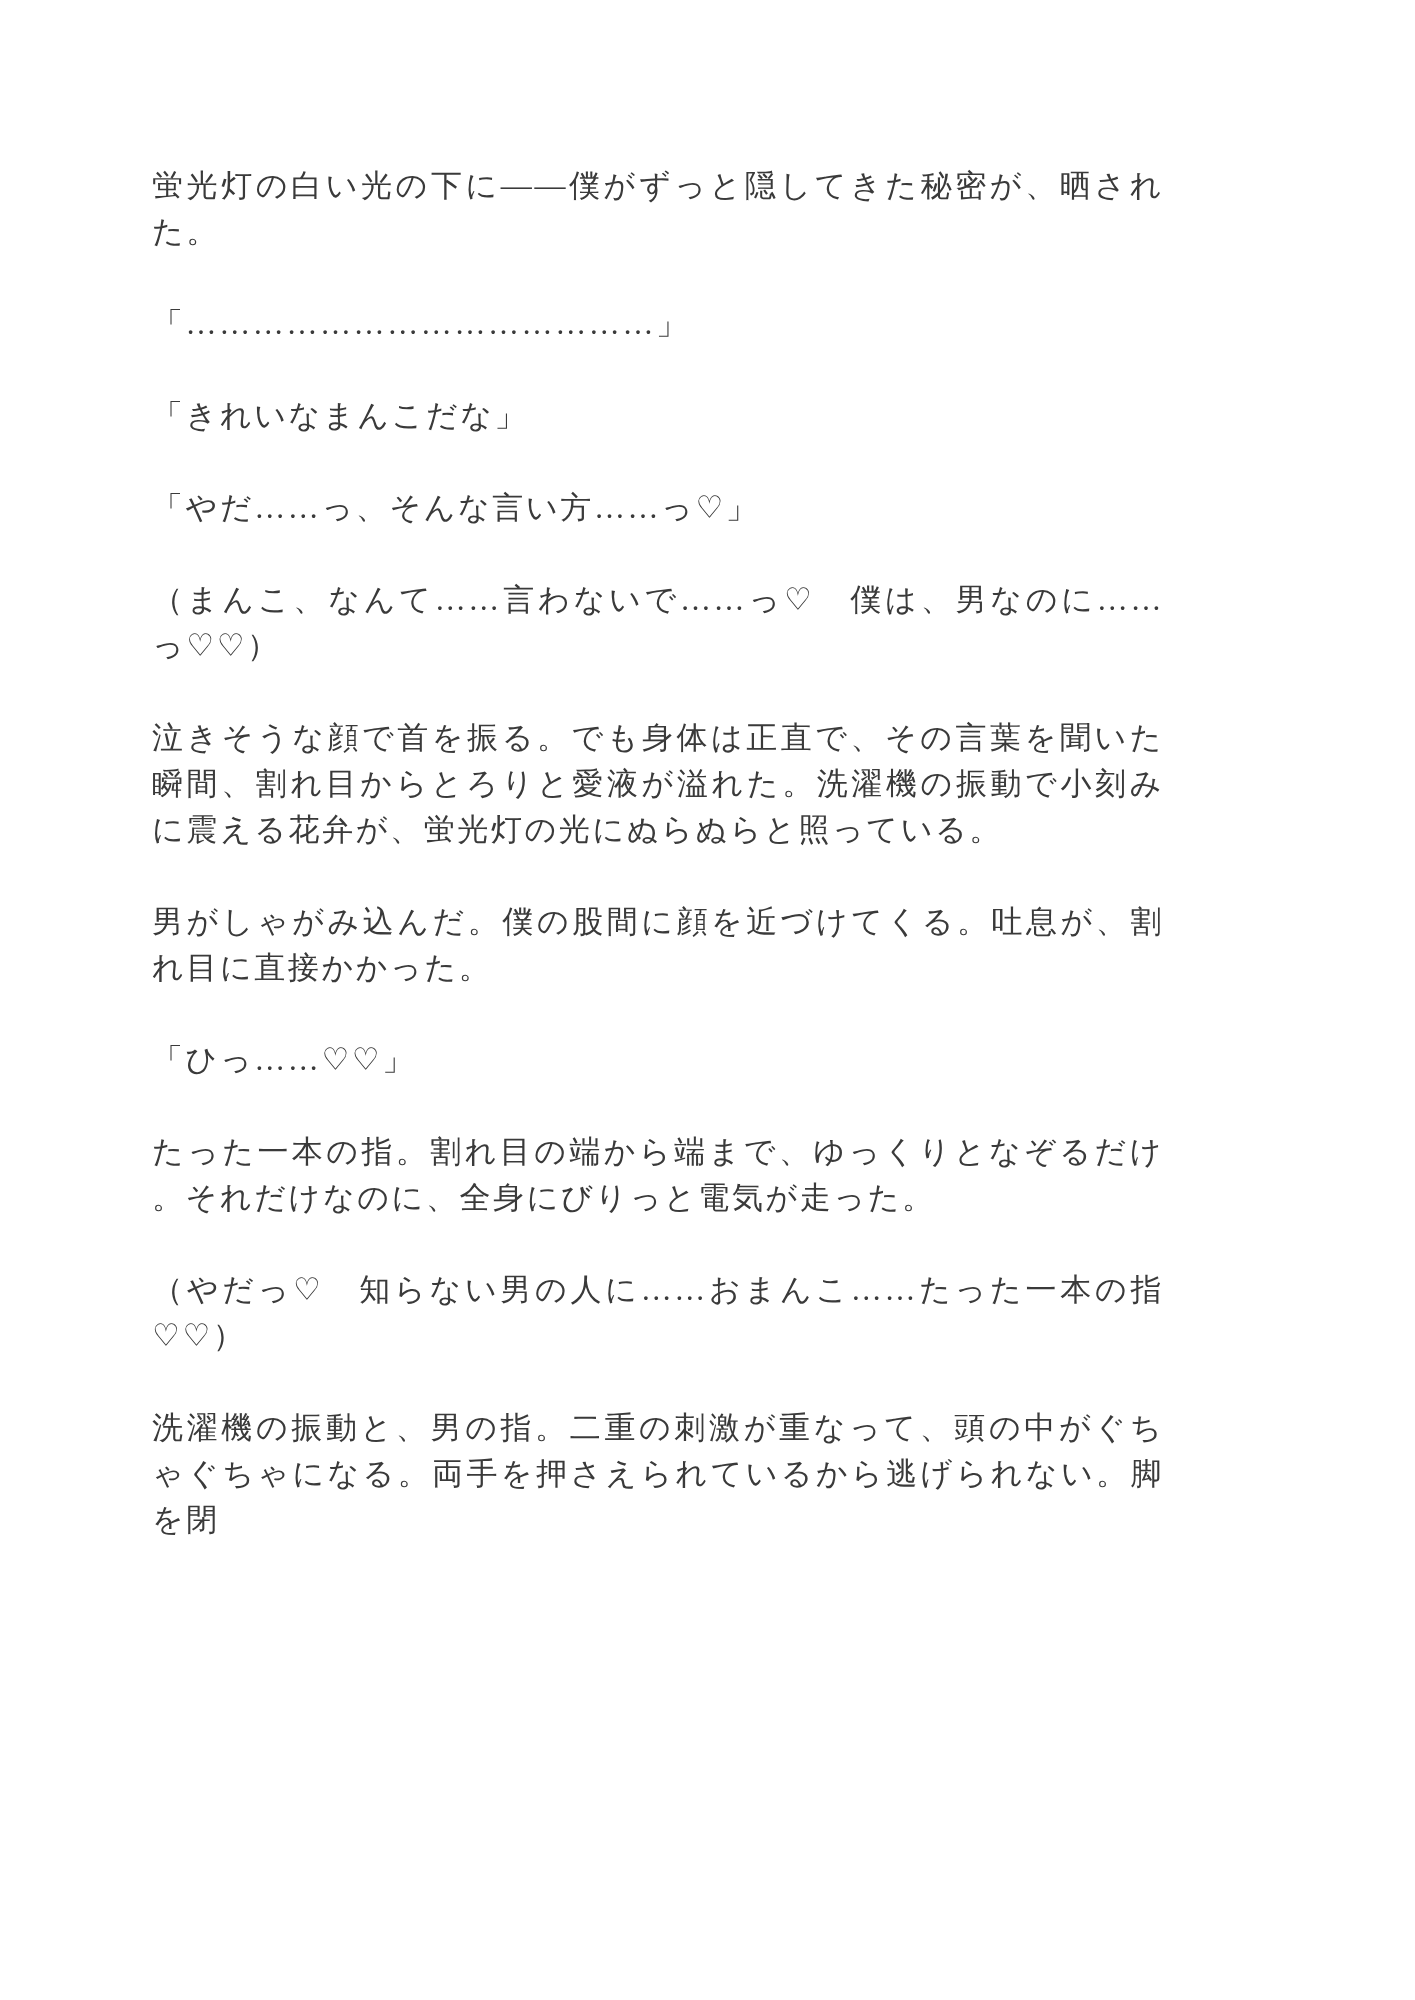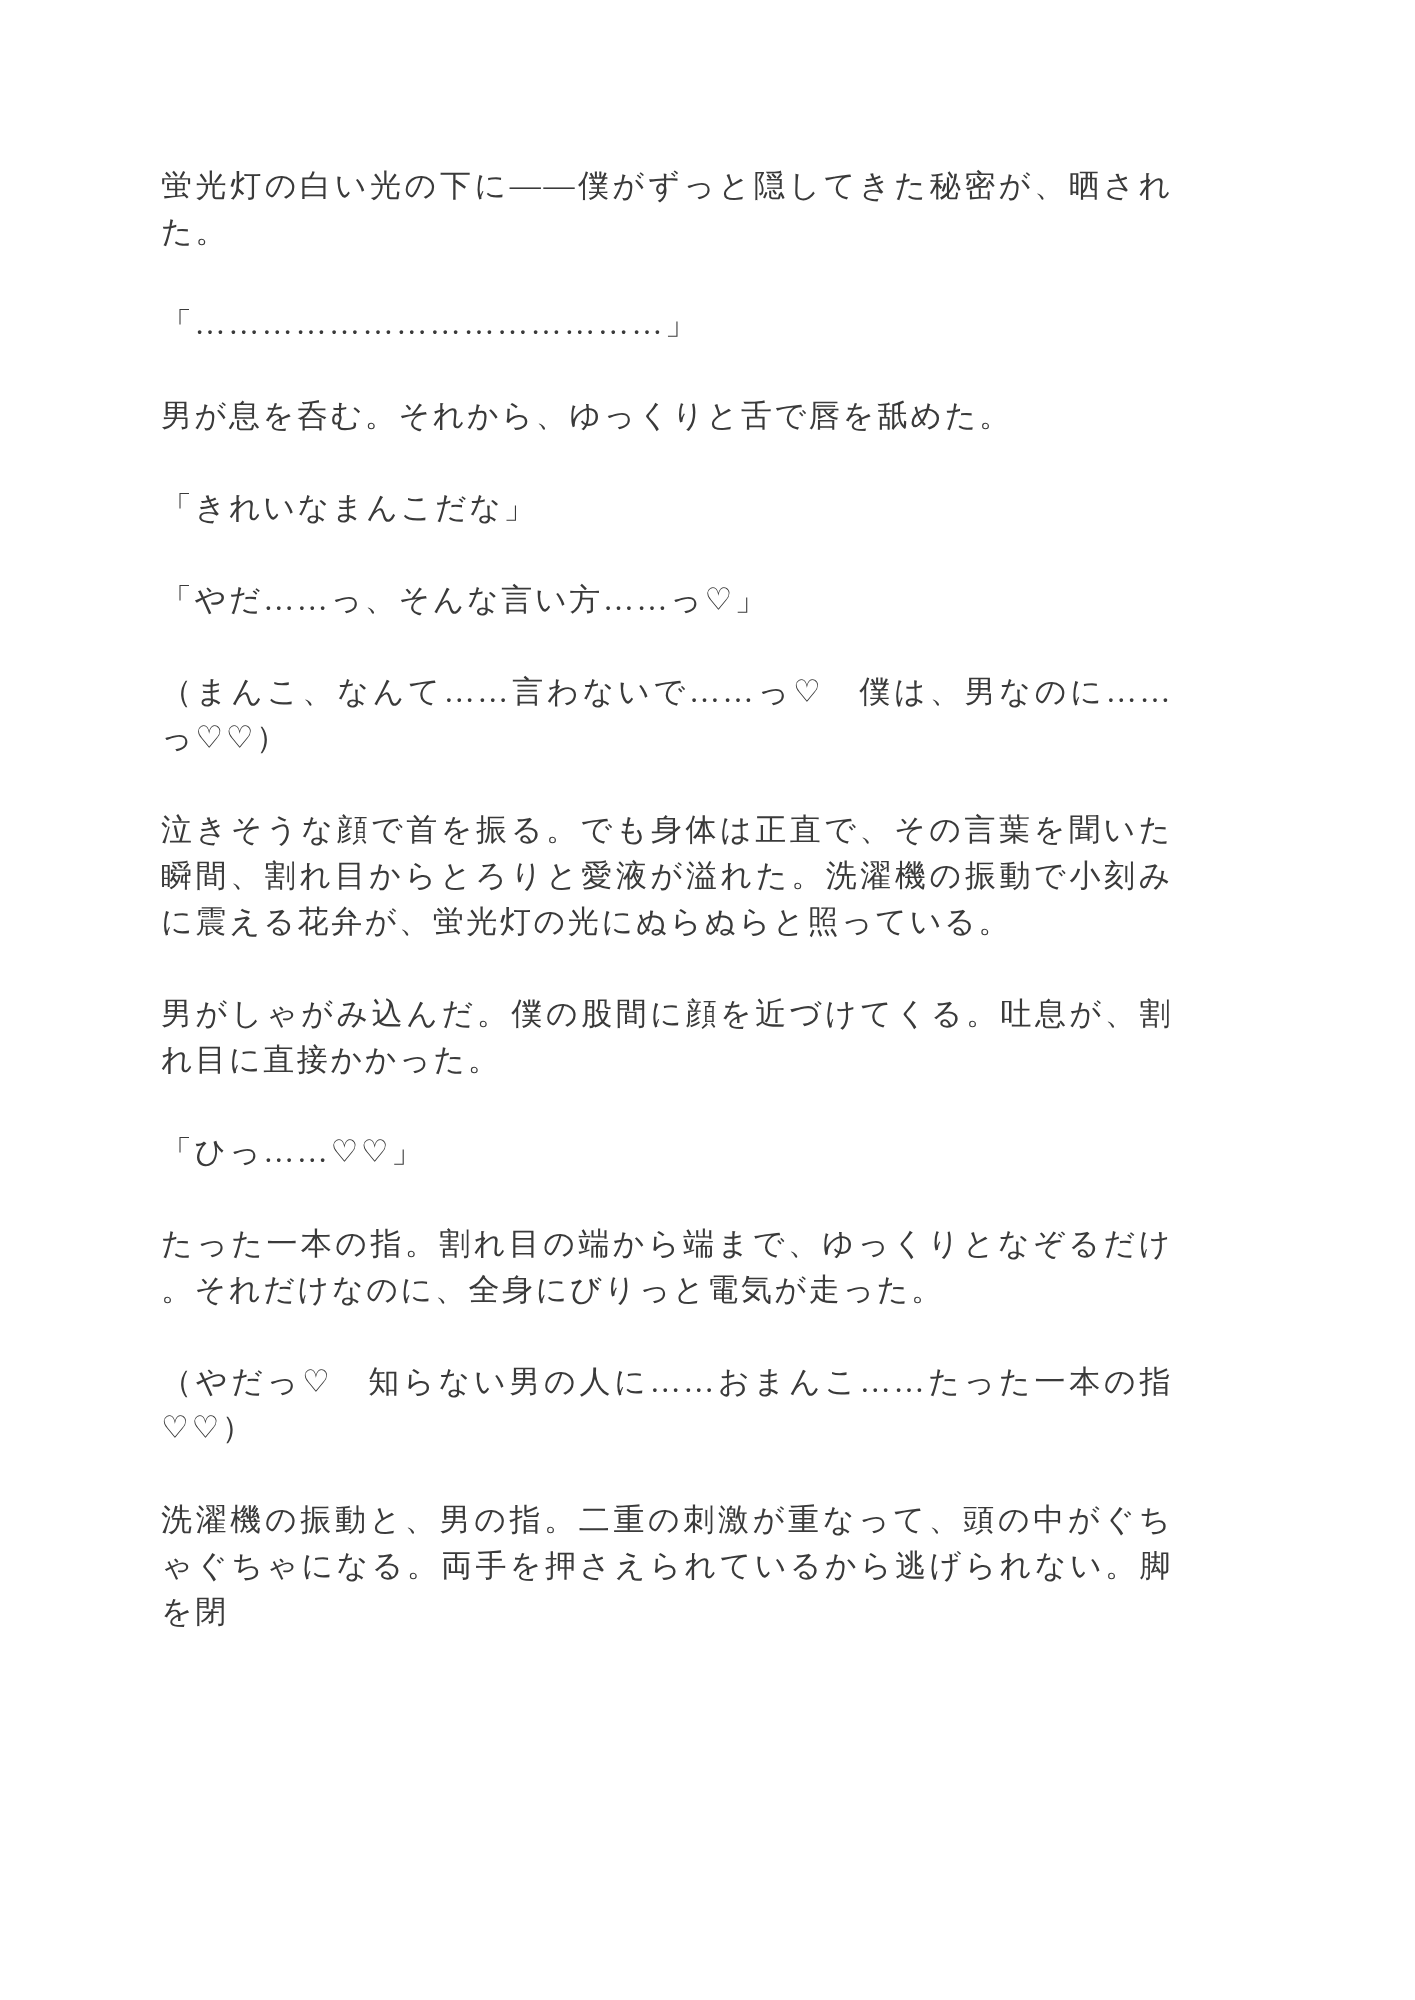--- a/index.html
+++ b/index.html
@@ -9,21 +9,21 @@
   }
   .page {
     position: relative;
     width: 1415px;
     height: 2000px;
     background: #ffffff;
     overflow: hidden;
   }
   .story-text {
     position: absolute;
-    left: 161px;
+    left: 152px;
     top: 163px;
     width: 1012px;
     color: #3a3a3a;
     font-family: "Liberation Serif", "DejaVu Serif", serif;
     font-size: 31px;
     line-height: 46px;
     letter-spacing: 2.6px;
     text-align: justify;
     text-justify: inter-character;
     word-break: break-all;
@@ -37,21 +37,20 @@
     margin-bottom: 16px;
   }
 </style>
 </head>
 <body>
 
 <div class="page">
   <div class="story-text">
     <p>蛍光灯の白い光の下に——僕がずっと隠してきた秘密が、晒された。</p>
     <p>「……………………………………」</p>
-    <p>男が息を呑む。それから、ゆっくりと舌で唇を舐めた。</p>
     <p>「きれいなまんこだな」</p>
     <p>「やだ……っ、そんな言い方……っ♡」</p>
     <p>（まんこ、なんて……言わないで……っ♡　僕は、男なのに……っ♡♡）</p>
     <p>泣きそうな顔で首を振る。でも身体は正直で、その言葉を聞いた瞬間、割れ目からとろりと愛液が溢れた。洗濯機の振動で小刻みに震える花弁が、蛍光灯の光にぬらぬらと照っている。</p>
     <p>男がしゃがみ込んだ。僕の股間に顔を近づけてくる。吐息が、割れ目に直接かかった。</p>
     <p>「ひっ……♡♡」</p>
     <p>たった一本の指。割れ目の端から端まで、ゆっくりとなぞるだけ。それだけなのに、全身にびりっと電気が走った。</p>
     <p>（やだっ♡　知らない男の人に……おまんこ……たった一本の指♡♡）</p>
     <p>洗濯機の振動と、男の指。二重の刺激が重なって、頭の中がぐちゃぐちゃになる。両手を押さえられているから逃げられない。脚を閉</p>
   </div>

